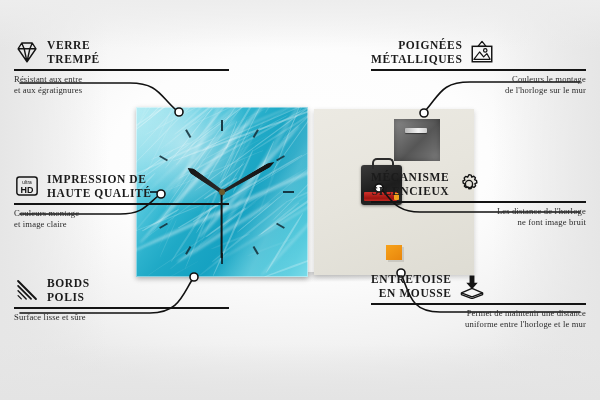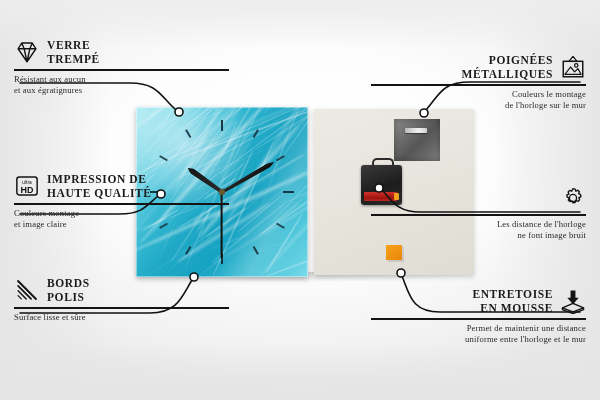--- a/index.html
+++ b/index.html
@@ -21,21 +21,21 @@
   .bg-vig2{position:absolute;inset:0;
       background:linear-gradient(180deg,#ededed 0%, rgba(255,255,255,0) 12%, rgba(255,255,255,0) 86%, #e4e4e4 100%);
   }
 
   
   #wires{position:absolute;inset:0;}
 
   
   .feat{position:absolute;width:215px;}
   .feat .head{display:flex;align-items:center;gap:7px;}
-  .feat.right .head{justify-content:flex-end;margin-top:15px;}
+  .feat.right .head{justify-content:flex-start;}
   .feat .title{
     font-family:"Liberation Serif", serif;
     font-weight:bold;font-size:11.5px;letter-spacing:.6px;
     color:#1b1b1b;line-height:1.22;text-transform:uppercase;
   }
   .feat.right .title{text-align:right;}
   .feat .rule{height:1.6px;background:#141414;margin:3px 0 3px 0;width:100%;}
   .feat .desc{
     font-family:"Liberation Serif", serif;
     font-size:8.6px;color:#2a2a2a;line-height:1.34;letter-spacing:.15px;
@@ -320,21 +320,21 @@
       <svg class="ico" viewBox="0 0 32 32">
         <path d="M5 12 L27 12 L16 28 Z M5 12 L9.5 5 L22.5 5 L27 12 M9.5 5 L12.5 12 L16 28 L19.5 12 L22.5 5 M5 12 L12.5 12 M19.5 12 L27 12" fill="none" stroke="#141414" stroke-width="1.7" stroke-linejoin="round"></path>
       </svg>
       <div class="title">
         <div>VERRE</div>
         <div>TREMPÉ</div>
       </div>
     </div>
     <div class="rule"></div>
     <div class="desc">
-      <div>Résistant aux aucun</div>
+      <div>Résistant aux entre</div>
       <div>et aux égratignures</div>
     </div>
   </div>
 
   <div class="feat left" id="f-impression">
     <div class="head">
       <svg class="ico" viewBox="0 0 32 32">
         <rect x="3.5" y="5" width="25" height="22" rx="3" fill="none" stroke="#141414" stroke-width="1.8"></rect>
         <text x="16" y="14" text-anchor="middle" font-family="Liberation Sans, sans-serif" font-size="6" fill="#141414">ultra</text>
         <text x="16" y="24" text-anchor="middle" font-family="Liberation Sans, sans-serif" font-size="11" font-weight="bold" fill="#141414">HD</text>
@@ -387,20 +387,24 @@
     </div>
     <div class="rule"></div>
     <div class="desc">
       <div>Couleurs le montage</div>
       <div>de l'horloge sur le mur</div>
     </div>
   </div>
 
   <div class="feat right" id="f-mecanisme">
     <div class="head">
+      <div class="title">
+        <div>MÉCANISME</div>
+        <div>SILENCIEUX</div>
+      </div>
       <svg class="ico" viewBox="0 0 32 32">
         <path d="M16 4.5 l2.6 .5 .9 2.6 2.4-1.2 2 1.8 -1 2.5 2.4 1.2 .4 2.6 -2.4 1.1 .8 2.6 -1.8 2 -2.5-1 -1.2 2.4 -2.6 .4 -1.1-2.4 -2.6 .8 -2-1.8 1-2.5 -2.4-1.2 -.4-2.6 2.4-1.1 -.8-2.6 1.8-2 2.5 1 1.2-2.4 Z" fill="none" stroke="#141414" stroke-width="1.7" stroke-linejoin="round"></path>
         <circle cx="16" cy="16" r="4.4" fill="none" stroke="#141414" stroke-width="1.7"></circle>
       </svg>
     </div>
     <div class="rule"></div>
     <div class="desc">
       <div>Les distance de l'horloge</div>
       <div>ne font image bruit</div>
     </div>

